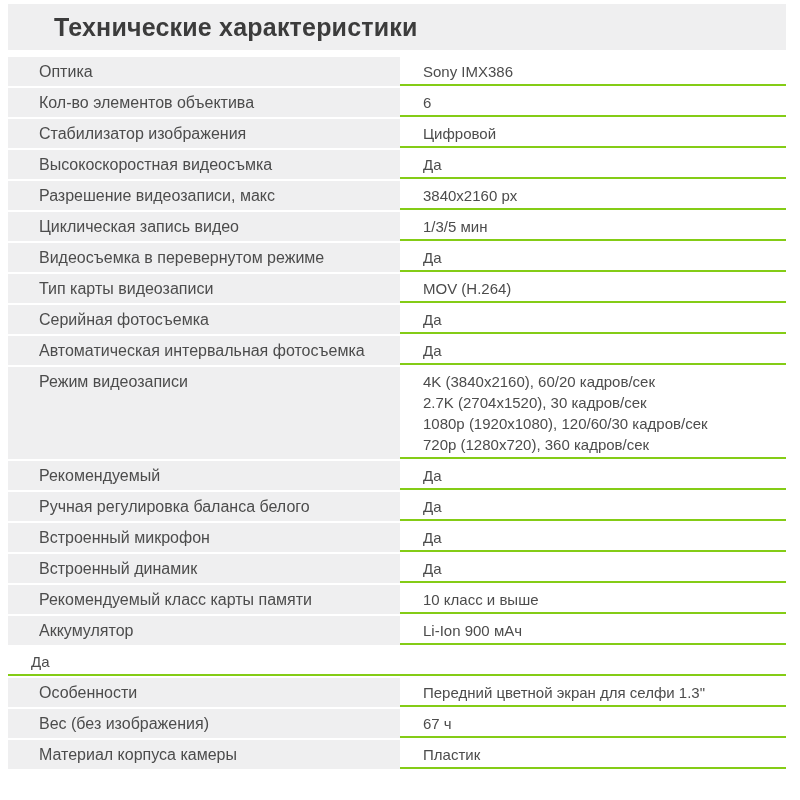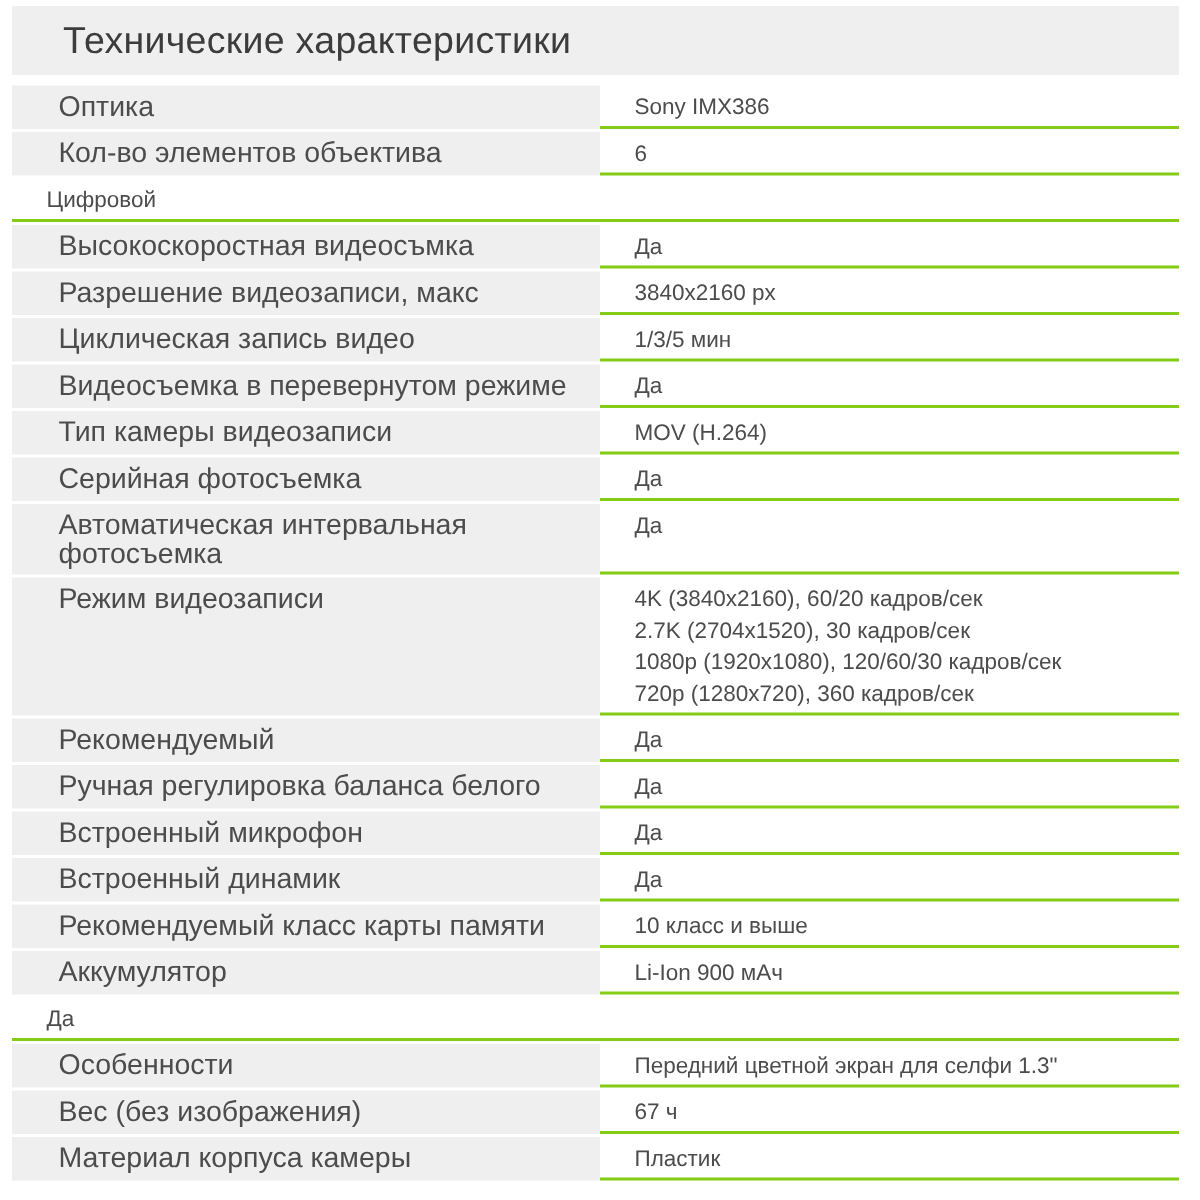--- a/index.html
+++ b/index.html
@@ -17,41 +17,41 @@
   .title-bar {
     background: #efeff0;
     height: 46px;
     display: flex;
     align-items: center;
     padding-left: 30px;
     box-sizing: border-box;
     margin-bottom: 7px;
   }
   .title-bar h1 {
-    margin: 4px;
+    margin: 16px;
     font-size: 25px;
-    font-weight: 400;
+    font-weight: 700;
     letter-spacing: 0.2px;
     color: #3c3c3c;
   }
   .specs-table {
     width: 100%;
   }
   .row {
     display: flex;
     margin-bottom: 2px;
     min-height: 28px;
   }
   .label-cell {
     width: 392px;
     flex: 0 0 392px;
     background: #efeff0;
     box-sizing: border-box;
     padding: 5px 10px 4px 31px;
-    font-size: 19px;
+    font-size: 16px;
     line-height: 19px;
     color: #4c4c4c;
   }
   .value-cell {
     flex: 1 1 auto;
     box-sizing: border-box;
     padding: 4px 0 2px 23px;
     border-bottom: 2px solid #84cc16;
     font-size: 15px;
     color: #4c4c4c;
@@ -74,20 +74,21 @@
           <div class="value-line">Sony IMX386</div>
         </div>
       </div>
       <div class="row">
         <div class="label-cell">Кол-во элементов объектива</div>
         <div class="value-cell">
           <div class="value-line">6</div>
         </div>
       </div>
       <div class="row">
+        <div class="label-cell">Стабилизатор изображения</div>
         <div class="value-cell">
           <div class="value-line">Цифровой</div>
         </div>
       </div>
       <div class="row">
         <div class="label-cell">Высокоскоростная видеосъмка</div>
         <div class="value-cell">
           <div class="value-line">Да</div>
         </div>
       </div>
@@ -103,21 +104,21 @@
           <div class="value-line">1/3/5 мин</div>
         </div>
       </div>
       <div class="row">
         <div class="label-cell">Видеосъемка в перевернутом режиме</div>
         <div class="value-cell">
           <div class="value-line">Да</div>
         </div>
       </div>
       <div class="row">
-        <div class="label-cell">Тип камеры видеозаписи</div>
+        <div class="label-cell">Тип карты видеозаписи</div>
         <div class="value-cell">
           <div class="value-line">MOV (H.264)</div>
         </div>
       </div>
       <div class="row">
         <div class="label-cell">Серийная фотосъемка</div>
         <div class="value-cell">
           <div class="value-line">Да</div>
         </div>
       </div>

